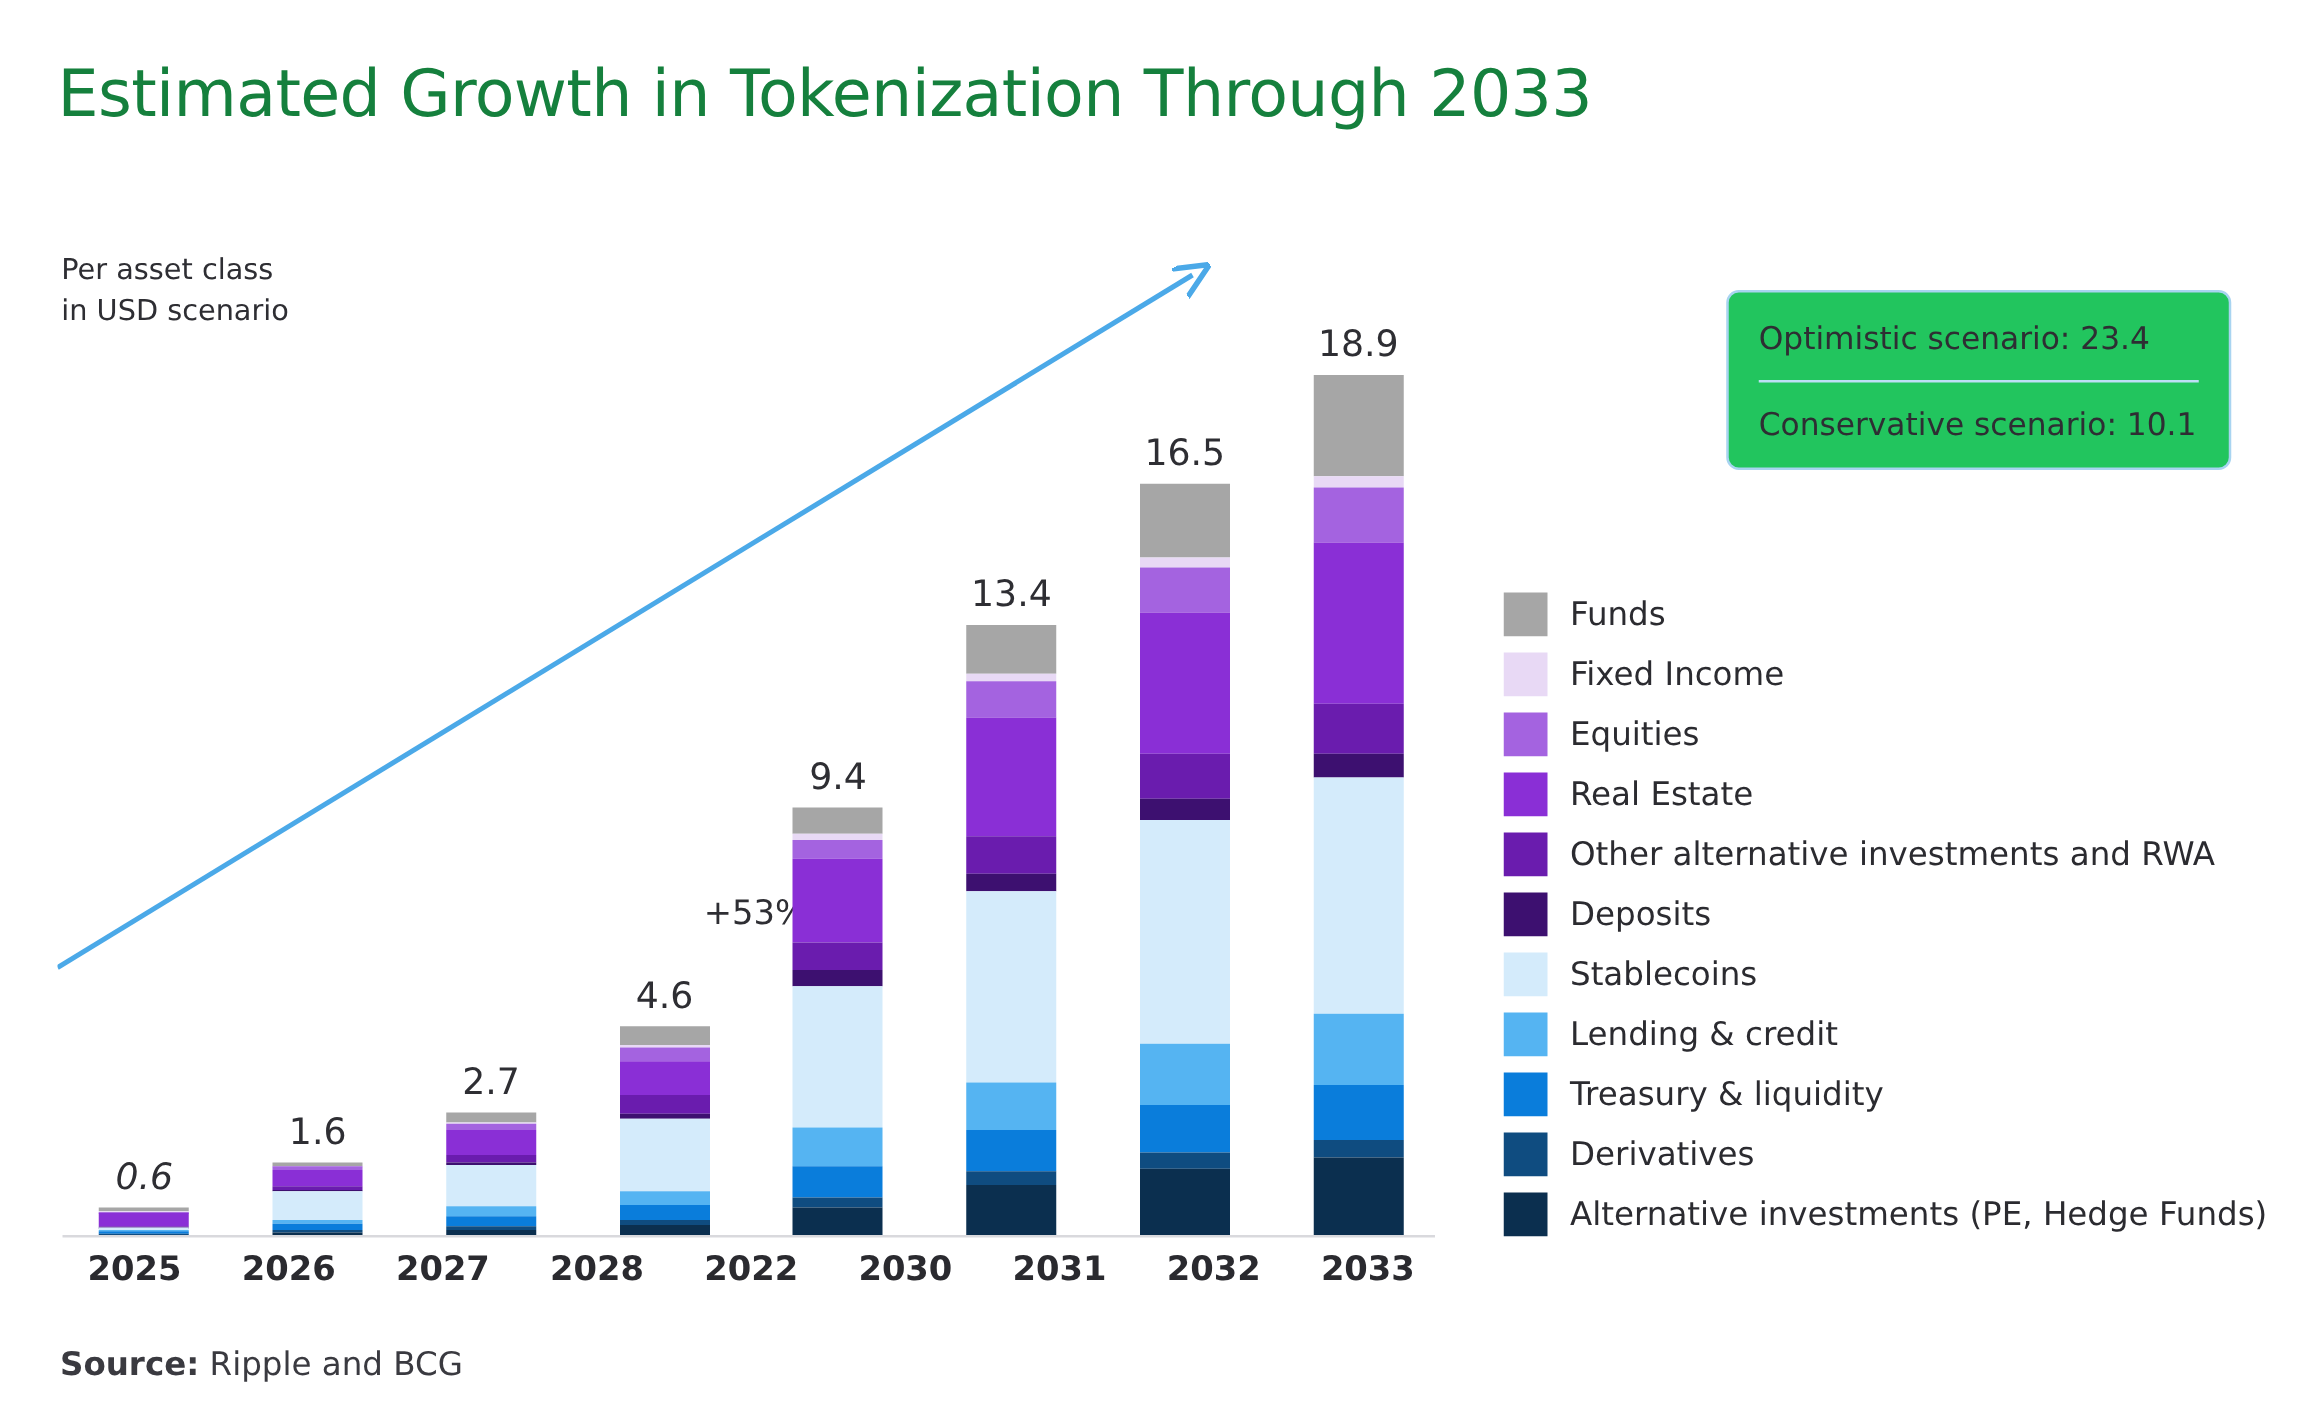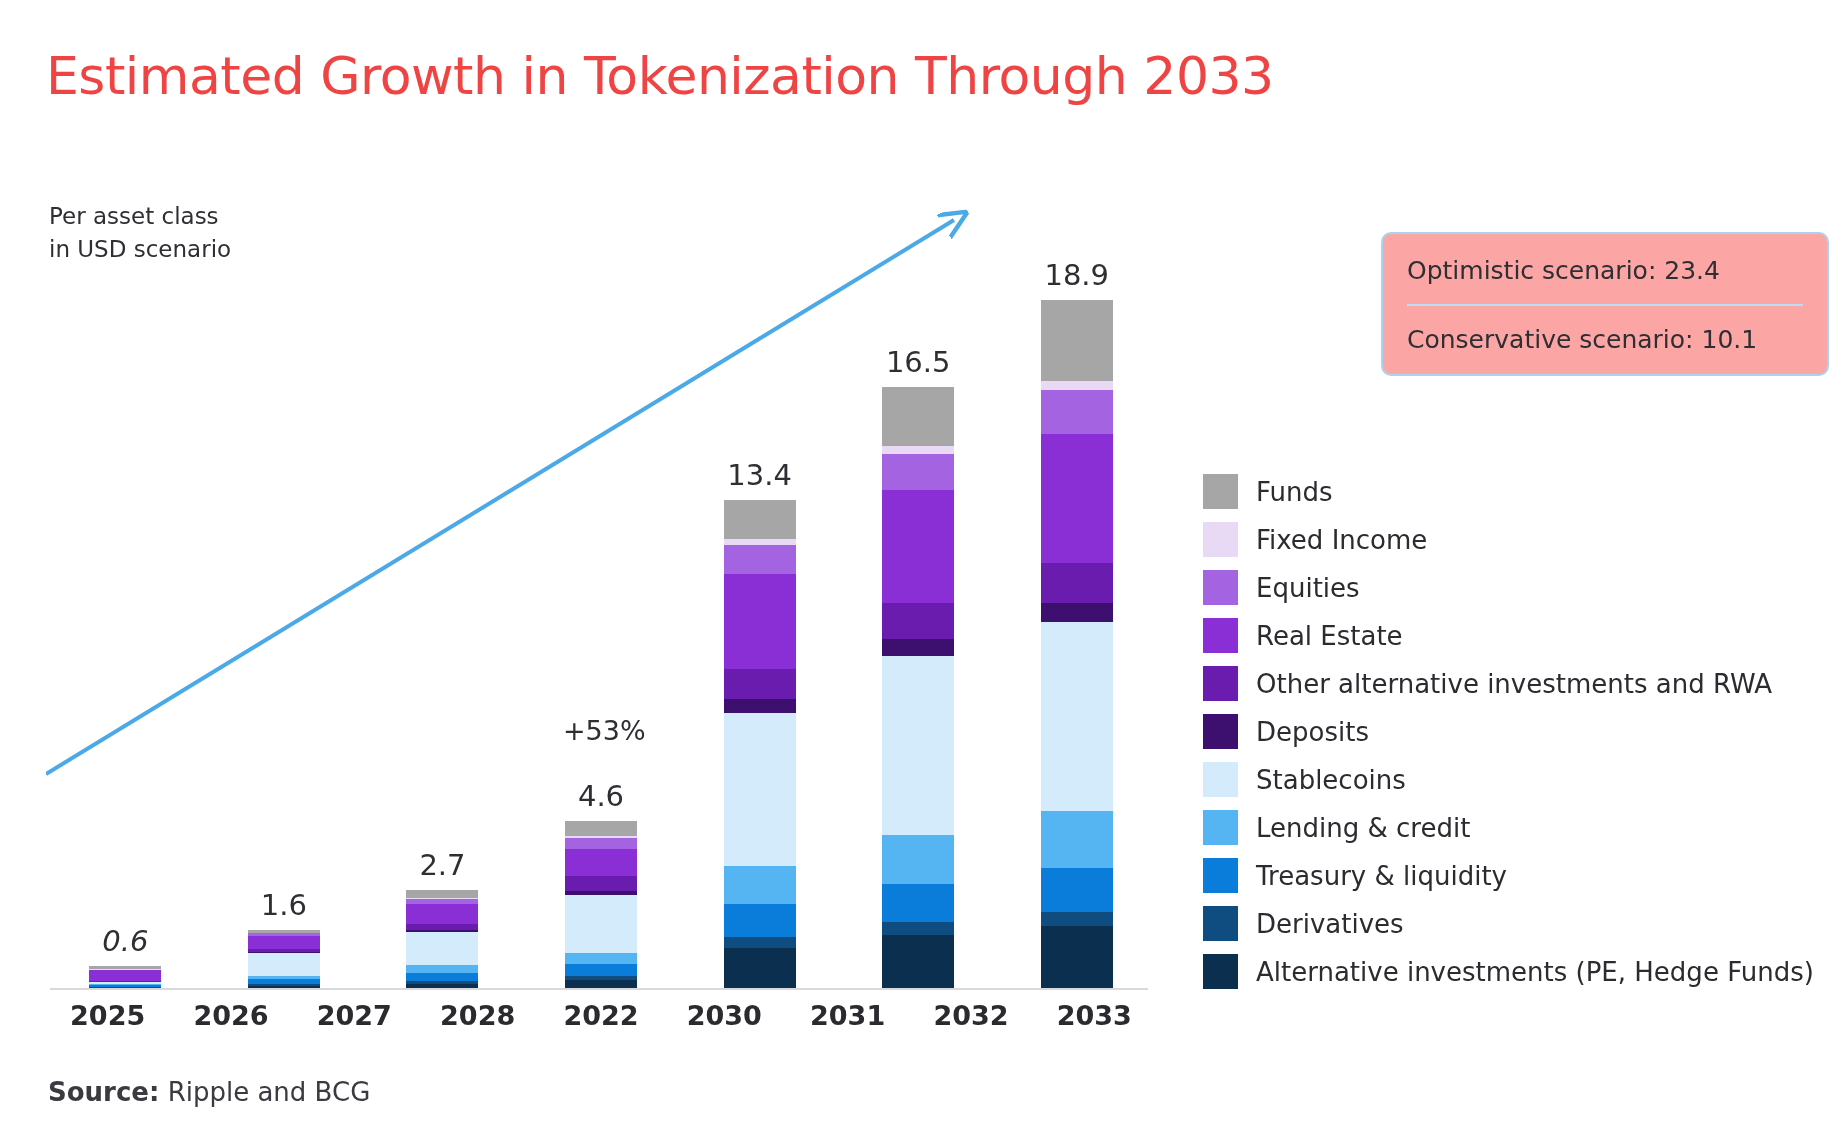--- a/index.html
+++ b/index.html
@@ -17,44 +17,44 @@
   }
 
   
   #chart-title {
     position: absolute;
     left: 46px;
     top: 46px;
     font-size: 52px;
     font-weight: 400;
     letter-spacing: -0.5px;
-    color: #ef4444;
+    color: #15803d;
     white-space: nowrap;
   }
 
   
   #axis-caption {
     position: absolute;
     left: 49px;
     top: 200px;
     font-size: 23px;
     line-height: 33px;
     color: #2e2e33;
   }
 
   
   #scenario-box {
     position: absolute;
     left: 1381px;
     top: 232px;
-    width: 448px;
+    width: 404px;
     box-sizing: border-box;
     border: 2px solid #a8d4f0;
     border-radius: 10px;
-    background: #fca5a5;
+    background: #22c55e;
     padding: 22px 24px 20px 24px;
   }
   .scenario-line {
     font-size: 25px;
     color: #2e2e33;
     white-space: nowrap;
   }
   #scenario-divider {
     height: 2px;
     background: #bcdff5;
@@ -270,20 +270,36 @@
           <div class="seg" title="Stablecoins" style="background: rgb(212, 235, 251); height: 34.7826%;"></div>
           <div class="seg" title="Deposits" style="background: rgb(61, 16, 112); height: 2.6087%;"></div>
           <div class="seg" title="Other alternative investments and RWA" style="background: rgb(106, 28, 174); height: 8.69565%;"></div>
           <div class="seg" title="Real Estate" style="background: rgb(138, 47, 214); height: 16.3043%;"></div>
           <div class="seg" title="Equities" style="background: rgb(164, 99, 224); height: 6.08696%;"></div>
           <div class="seg" title="Fixed Income" style="background: rgb(232, 217, 245); height: 1.52174%;"></div>
           <div class="seg" title="Funds" style="background: rgb(166, 166, 166); height: 9.13043%;"></div>
         </div>
       </div>
       <div class="bar-col">
+        <div class="bar-total" style="bottom: 350.18px;">9.4</div>
+        <div class="bar-stack" style="height: 342.18px;">
+          <div class="seg" title="Alternative investments (PE, Hedge Funds)" style="background: rgb(11, 47, 79); height: 6.38298%;"></div>
+          <div class="seg" title="Derivatives" style="background: rgb(15, 76, 128); height: 2.34043%;"></div>
+          <div class="seg" title="Treasury &amp; liquidity" style="background: rgb(10, 125, 219); height: 7.44681%;"></div>
+          <div class="seg" title="Lending &amp; credit" style="background: rgb(85, 180, 242); height: 9.04255%;"></div>
+          <div class="seg" title="Stablecoins" style="background: rgb(212, 235, 251); height: 32.9787%;"></div>
+          <div class="seg" title="Deposits" style="background: rgb(61, 16, 112); height: 3.7234%;"></div>
+          <div class="seg" title="Other alternative investments and RWA" style="background: rgb(106, 28, 174); height: 6.38298%;"></div>
+          <div class="seg" title="Real Estate" style="background: rgb(138, 47, 214); height: 19.6809%;"></div>
+          <div class="seg" title="Equities" style="background: rgb(164, 99, 224); height: 4.46809%;"></div>
+          <div class="seg" title="Fixed Income" style="background: rgb(232, 217, 245); height: 1.48936%;"></div>
+          <div class="seg" title="Funds" style="background: rgb(166, 166, 166); height: 6.06383%;"></div>
+        </div>
+      </div>
+      <div class="bar-col">
         <div class="bar-total" style="bottom: 495.788px;">13.4</div>
         <div class="bar-stack" style="height: 487.788px;">
           <div class="seg" title="Alternative investments (PE, Hedge Funds)" style="background: rgb(11, 47, 79); height: 8.20896%;"></div>
           <div class="seg" title="Derivatives" style="background: rgb(15, 76, 128); height: 2.23881%;"></div>
           <div class="seg" title="Treasury &amp; liquidity" style="background: rgb(10, 125, 219); height: 6.71642%;"></div>
           <div class="seg" title="Lending &amp; credit" style="background: rgb(85, 180, 242); height: 7.83582%;"></div>
           <div class="seg" title="Stablecoins" style="background: rgb(212, 235, 251); height: 31.3433%;"></div>
           <div class="seg" title="Deposits" style="background: rgb(61, 16, 112); height: 2.98507%;"></div>
           <div class="seg" title="Other alternative investments and RWA" style="background: rgb(106, 28, 174); height: 6.1194%;"></div>
           <div class="seg" title="Real Estate" style="background: rgb(138, 47, 214); height: 19.403%;"></div>

